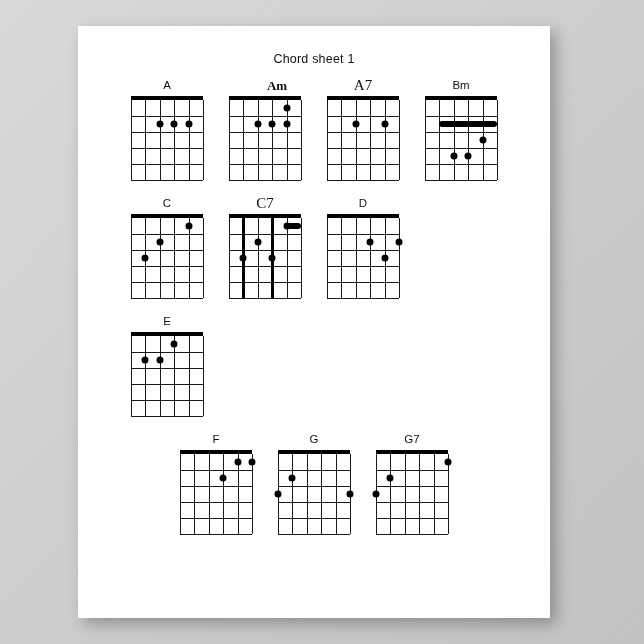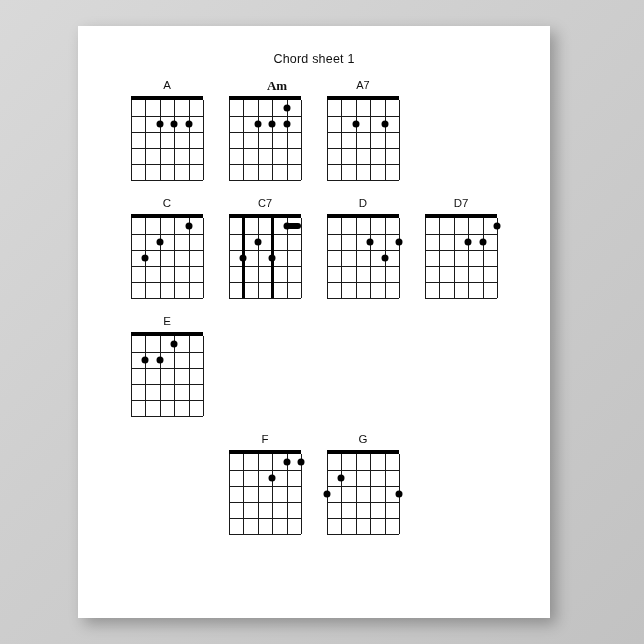--- a/index.html
+++ b/index.html
@@ -64,22 +64,22 @@
     height: 15px;
     line-height: 15px;
   }
   .chord-name.serif-bold {
     font-family: "Liberation Serif", serif;
     font-weight: bold;
     font-size: 13px;
     margin-left: 24px;
   }
   .chord-name.serif {
-    font-family: Liberation Sans, sans-serif;
-    font-size: 11px;
+    font-family: Liberation Serif, serif;
+    font-size: 15px;
   }
   .diagram {
     position: relative;
     width: 72px;
     height: 84px;
   }
   .nut {
     position: absolute;
     left: 0;
     top: 0;
@@ -198,20 +198,43 @@
                 <div class="fret" style="top: 16px;"></div>
                 <div class="fret" style="top: 32px;"></div>
                 <div class="fret" style="top: 48px;"></div>
                 <div class="fret" style="top: 64px;"></div>
                 <div class="fret" style="top: 80px;"></div>
                 <div class="dot" style="left: 28.8px; top: 24px;"></div>
                 <div class="dot" style="left: 57.6px; top: 24px;"></div>
               </div>
             </div>
           </div>
+          <div class="chord">
+            <div class="chord-name">Bm</div>
+            <div class="diagram">
+              <div class="nut"></div>
+              <div class="fretboard">
+                <div class="string" style="left: 0px;"></div>
+                <div class="string" style="left: 14.4px;"></div>
+                <div class="string" style="left: 28.8px;"></div>
+                <div class="string" style="left: 43.2px;"></div>
+                <div class="string" style="left: 57.6px;"></div>
+                <div class="string" style="left: 72px;"></div>
+                <div class="fret" style="top: 16px;"></div>
+                <div class="fret" style="top: 32px;"></div>
+                <div class="fret" style="top: 48px;"></div>
+                <div class="fret" style="top: 64px;"></div>
+                <div class="fret" style="top: 80px;"></div>
+                <div class="barre" style="left: 14.4px; width: 57.6px; top: 24px;"></div>
+                <div class="dot" style="left: 28.8px; top: 56px;"></div>
+                <div class="dot" style="left: 43.2px; top: 56px;"></div>
+                <div class="dot" style="left: 57.6px; top: 40px;"></div>
+              </div>
+            </div>
+          </div>
         </div>
         <div class="chord-row">
           <div class="chord">
             <div class="chord-name">C</div>
             <div class="diagram">
               <div class="nut"></div>
               <div class="fretboard">
                 <div class="string" style="left: 0px;"></div>
                 <div class="string" style="left: 14.4px;"></div>
                 <div class="string" style="left: 28.8px;"></div>
@@ -270,42 +293,20 @@
                 <div class="fret" style="top: 32px;"></div>
                 <div class="fret" style="top: 48px;"></div>
                 <div class="fret" style="top: 64px;"></div>
                 <div class="fret" style="top: 80px;"></div>
                 <div class="dot" style="left: 43.2px; top: 24px;"></div>
                 <div class="dot" style="left: 72px; top: 24px;"></div>
                 <div class="dot" style="left: 57.6px; top: 40px;"></div>
               </div>
             </div>
           </div>
-          <div class="chord">
-            <div class="chord-name">D7</div>
-            <div class="diagram">
-              <div class="nut"></div>
-              <div class="fretboard">
-                <div class="string" style="left: 0px;"></div>
-                <div class="string" style="left: 14.4px;"></div>
-                <div class="string" style="left: 28.8px;"></div>
-                <div class="string" style="left: 43.2px;"></div>
-                <div class="string" style="left: 57.6px;"></div>
-                <div class="string" style="left: 72px;"></div>
-                <div class="fret" style="top: 16px;"></div>
-                <div class="fret" style="top: 32px;"></div>
-                <div class="fret" style="top: 48px;"></div>
-                <div class="fret" style="top: 64px;"></div>
-                <div class="fret" style="top: 80px;"></div>
-                <div class="dot" style="left: 43.2px; top: 24px;"></div>
-                <div class="dot" style="left: 72px; top: 8px;"></div>
-                <div class="dot" style="left: 57.6px; top: 24px;"></div>
-              </div>
-            </div>
-          </div>
         </div>
         <div class="chord-row">
           <div class="chord">
             <div class="chord-name">E</div>
             <div class="diagram">
               <div class="nut"></div>
               <div class="fretboard">
                 <div class="string" style="left: 0px;"></div>
                 <div class="string" style="left: 14.4px;"></div>
                 <div class="string" style="left: 28.8px;"></div>
@@ -359,19 +360,41 @@
                 <div class="string" style="left: 57.6px;"></div>
                 <div class="string" style="left: 72px;"></div>
                 <div class="fret" style="top: 16px;"></div>
                 <div class="fret" style="top: 32px;"></div>
                 <div class="fret" style="top: 48px;"></div>
                 <div class="fret" style="top: 64px;"></div>
                 <div class="fret" style="top: 80px;"></div>
                 <div class="dot" style="left: 0px; top: 40px;"></div>
                 <div class="dot" style="left: 14.4px; top: 24px;"></div>
                 <div class="dot" style="left: 72px; top: 40px;"></div>
+              </div>
+            </div>
+          </div>
+          <div class="chord">
+            <div class="chord-name">G7</div>
+            <div class="diagram">
+              <div class="nut"></div>
+              <div class="fretboard">
+                <div class="string" style="left: 0px;"></div>
+                <div class="string" style="left: 14.4px;"></div>
+                <div class="string" style="left: 28.8px;"></div>
+                <div class="string" style="left: 43.2px;"></div>
+                <div class="string" style="left: 57.6px;"></div>
+                <div class="string" style="left: 72px;"></div>
+                <div class="fret" style="top: 16px;"></div>
+                <div class="fret" style="top: 32px;"></div>
+                <div class="fret" style="top: 48px;"></div>
+                <div class="fret" style="top: 64px;"></div>
+                <div class="fret" style="top: 80px;"></div>
+                <div class="dot" style="left: 0px; top: 40px;"></div>
+                <div class="dot" style="left: 14.4px; top: 24px;"></div>
+                <div class="dot" style="left: 72px; top: 8px;"></div>
               </div>
             </div>
           </div>
         </div>
       </div>
   </div>
 </div>
 
 </body></html>

